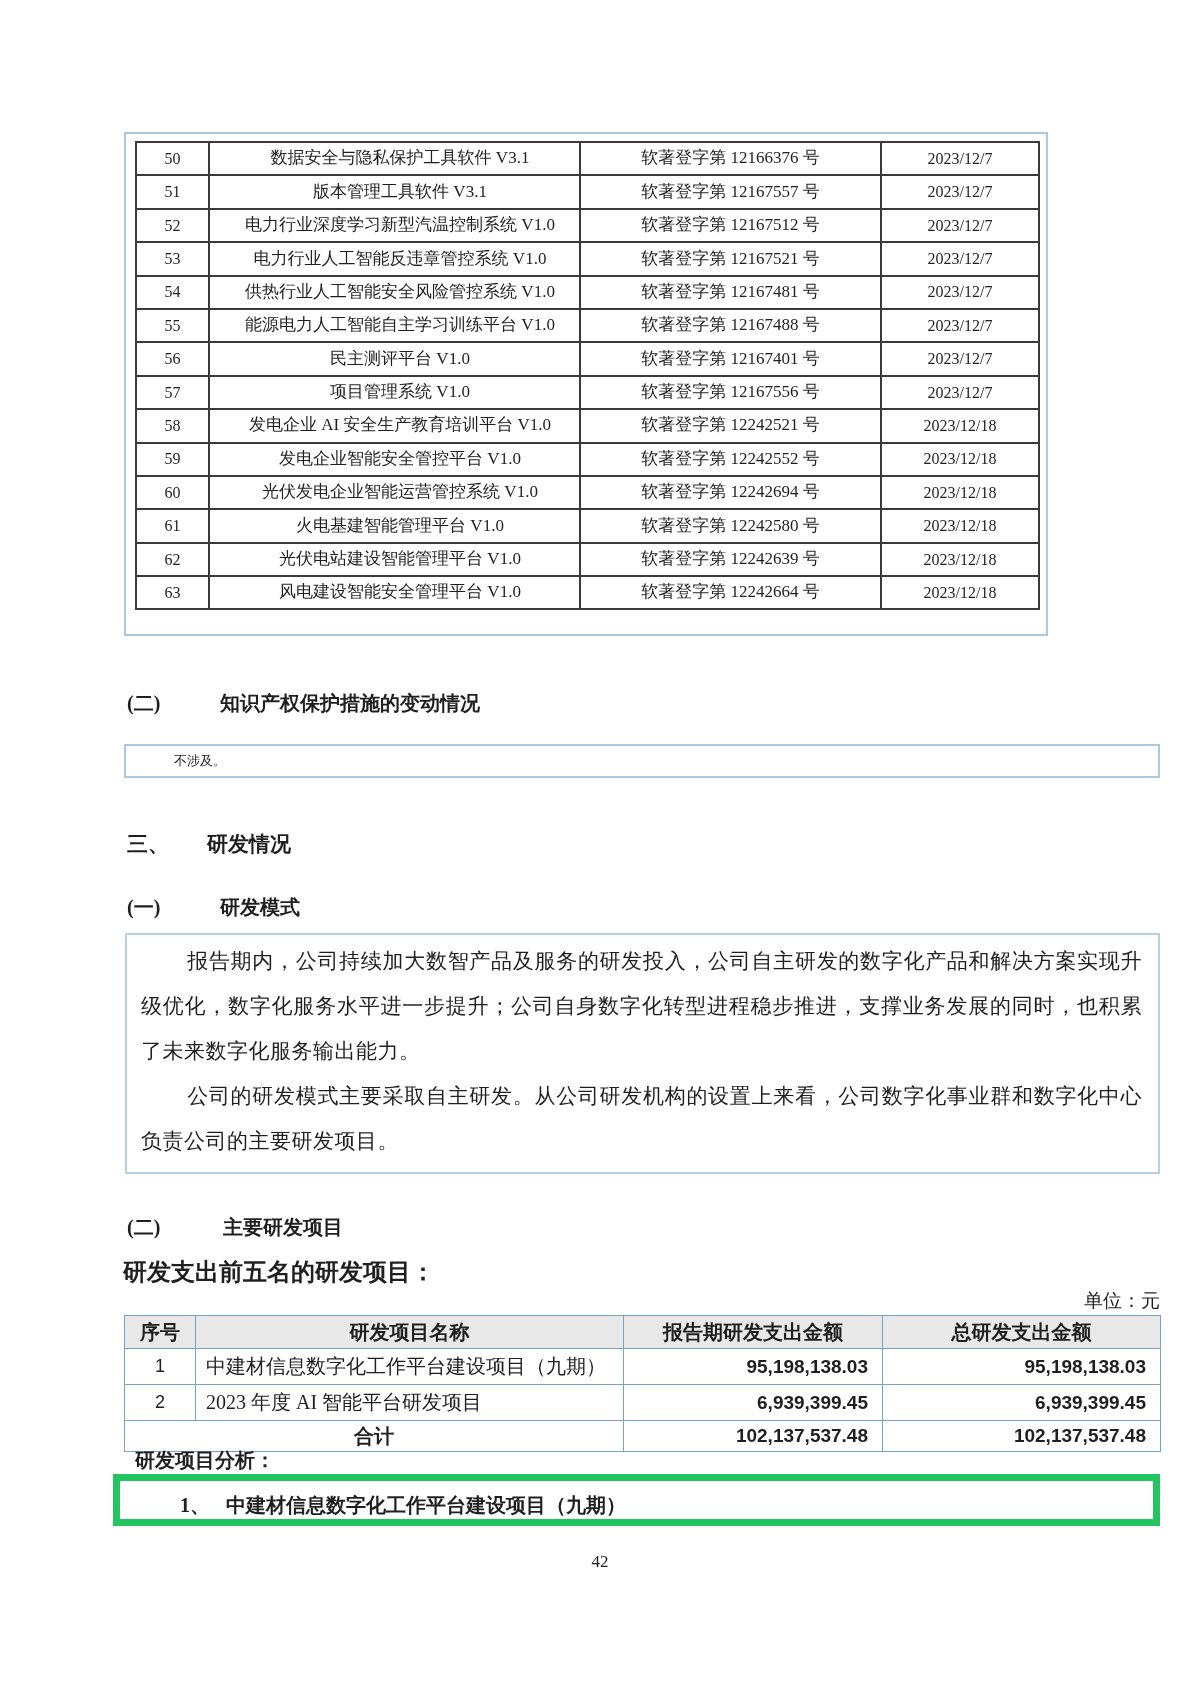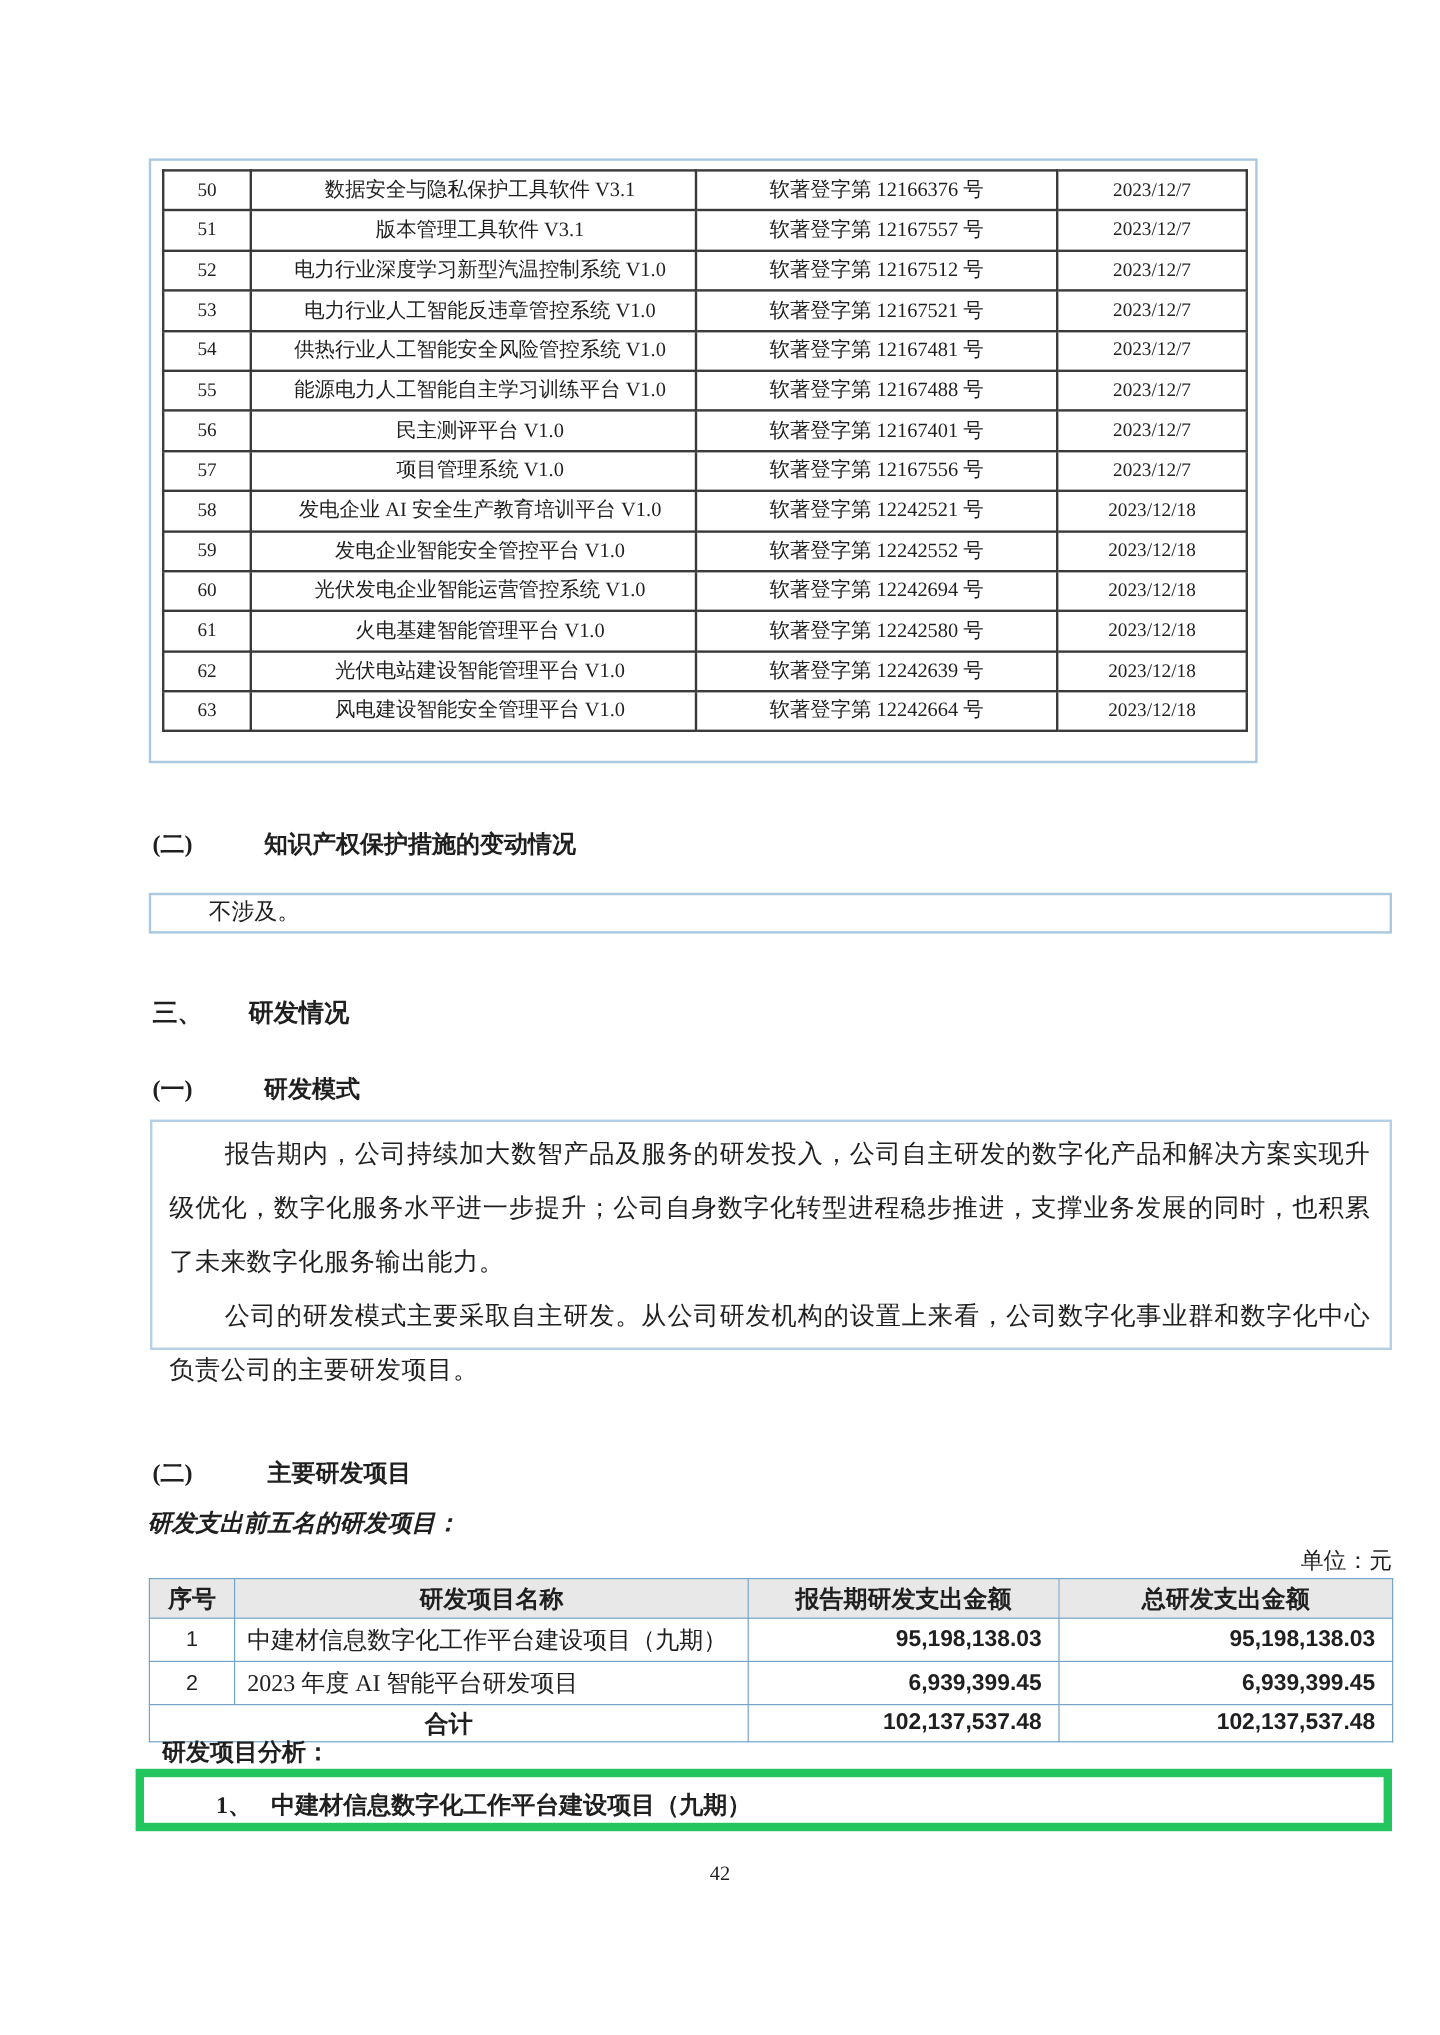--- a/index.html
+++ b/index.html
@@ -32,30 +32,30 @@
   .heading{font-weight:bold;white-space:nowrap;}
   .heading .hnum{display:inline-block;}
   .h-ip{left:127px;top:690px;font-size:20px;}
   .h-ip .hnum{width:93px;}
   .h-rd{left:127px;top:830px;font-size:21px;}
   .h-rd .hnum{width:80px;}
   .h-mode{left:127px;top:894px;font-size:20px;}
   .h-mode .hnum{width:93px;}
   .h-proj{left:127px;top:1214px;font-size:20px;}
   .h-proj .hnum{width:96px;}
-  .sub-label{left:123px;top:1256px;font-size:20px;font-weight:bold;white-space:nowrap;font-style:italic;}
+  .sub-label{left:123px;top:1256px;font-size:24px;font-weight:bold;white-space:nowrap;}
 
   
   .na-box{
     left:124px;top:744px;width:1036px;height:34px;
     border:2px solid #aac8e0;box-sizing:border-box;
-    font-size:19px;line-height:30px;padding-left:48px;
+    font-size:13px;line-height:30px;padding-left:48px;
   }
   .para-box{
-    left:125px;top:933px;width:1035px;height:192px;
+    left:125px;top:933px;width:1035px;height:241px;
     border:2px solid #b3d0e6;box-sizing:border-box;
     padding:4px 16px 0 14px;
   }
   .para-box p{
     margin:0;font-size:21px;line-height:45px;
     text-indent:2.2em;text-align:justify;letter-spacing:0.5px;
   }
   .unit-label{left:900px;top:1288px;width:260px;text-align:right;font-size:19px;white-space:nowrap;}
 
   

